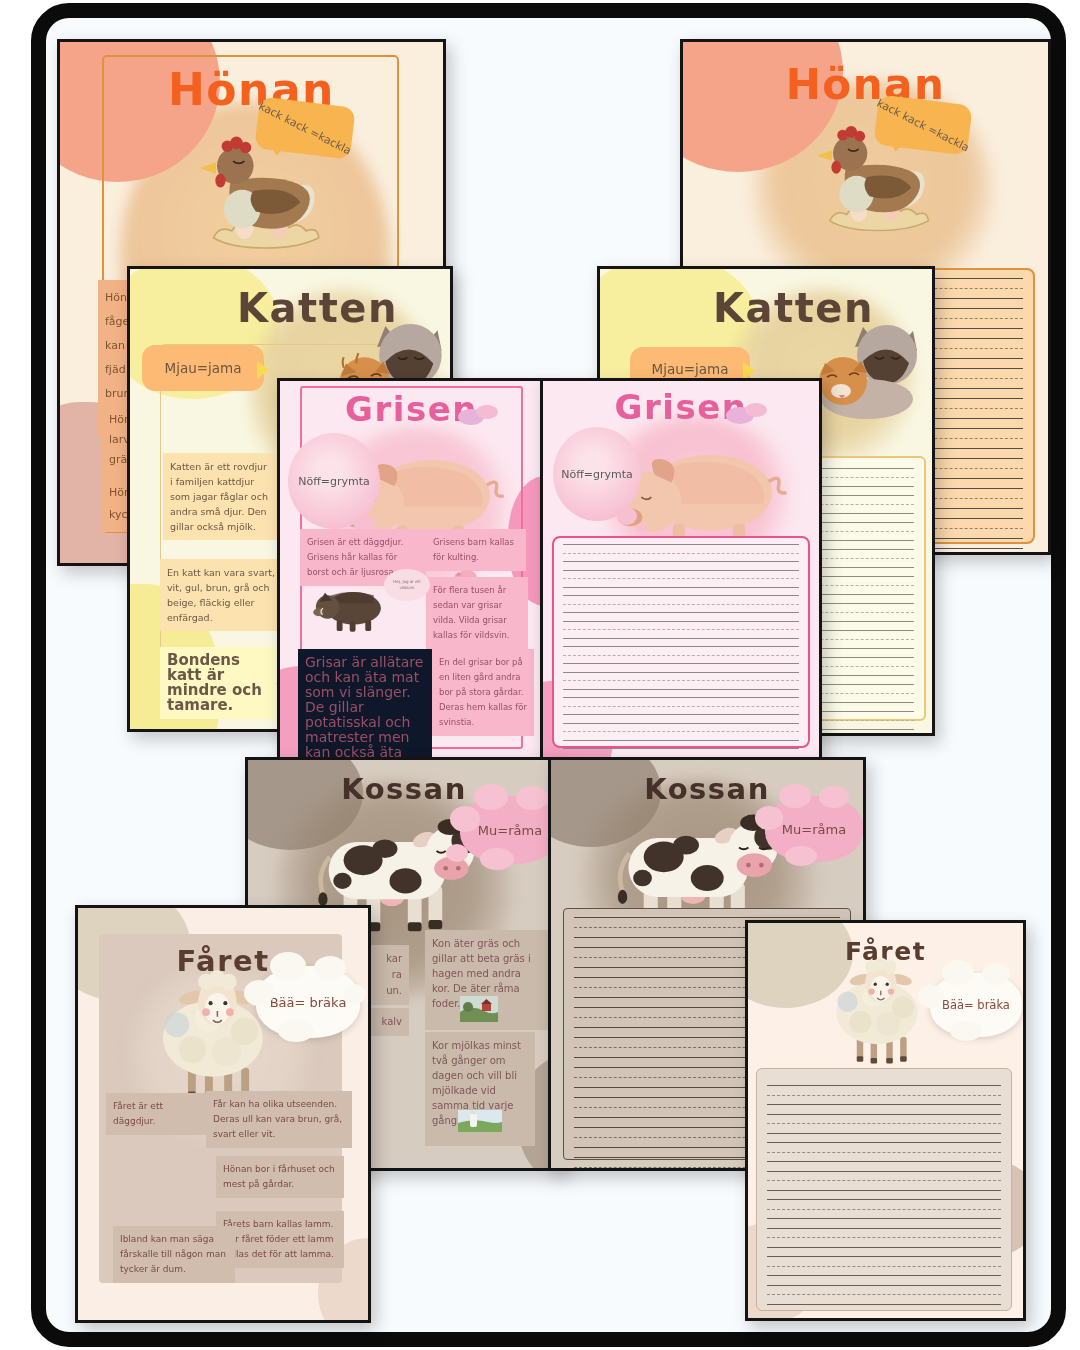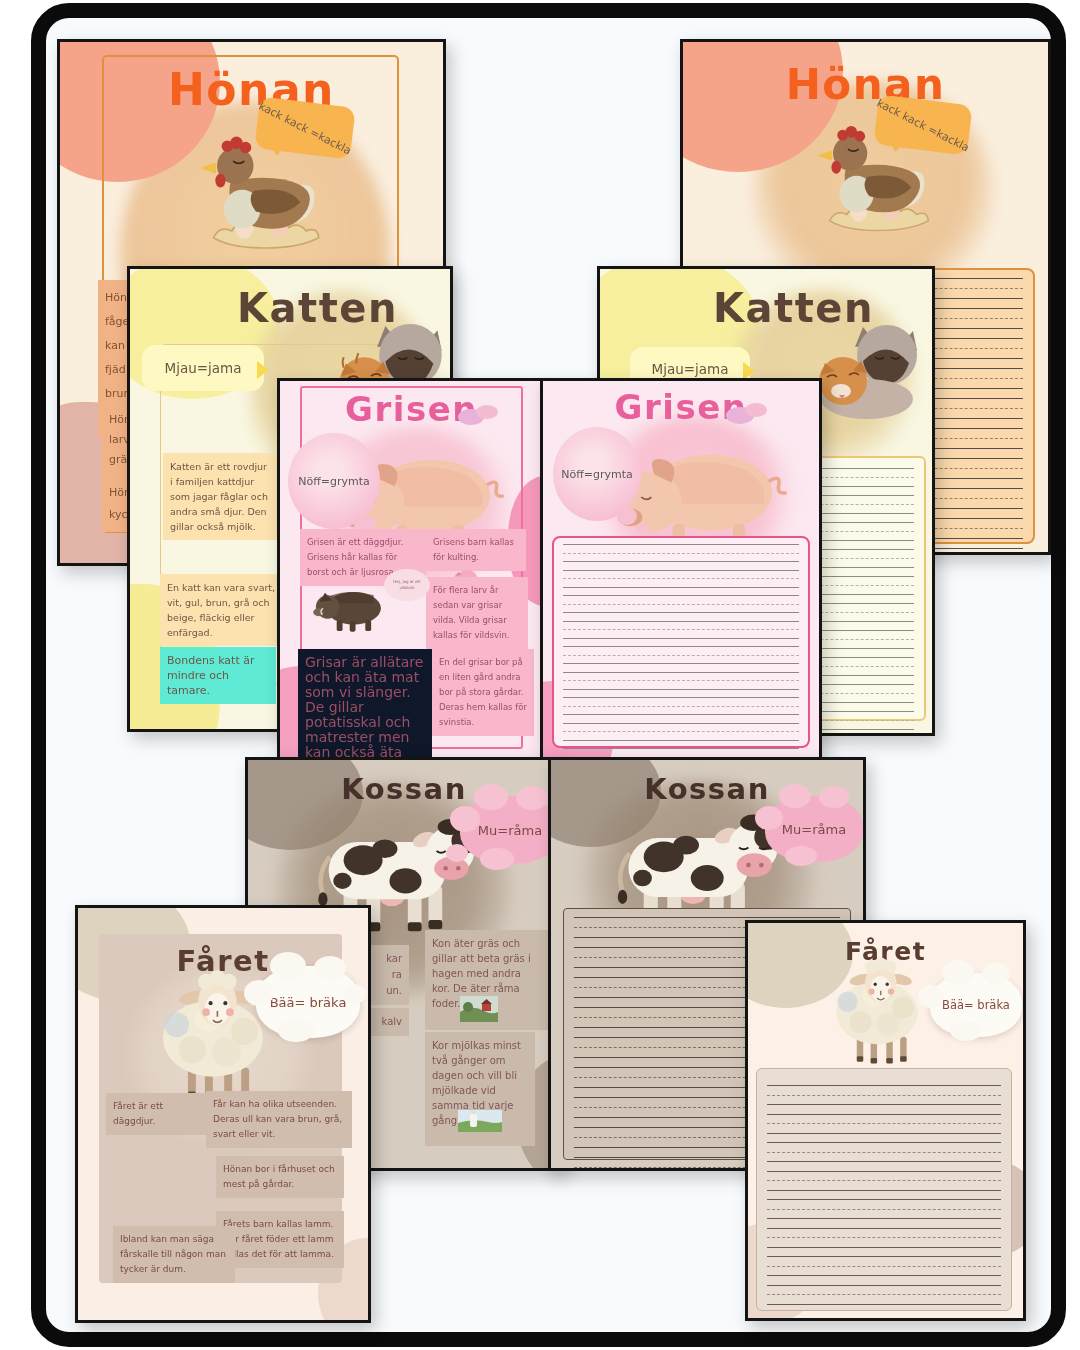--- a/index.html
+++ b/index.html
@@ -13,21 +13,21 @@
   .wash{position:absolute;border-radius:48%;filter:blur(7px);}
   .inner-frame{position:absolute;border:2.5px solid;border-radius:5px;}
   .ptitle{position:absolute;width:100%;text-align:center;font-weight:bold;letter-spacing:1.5px;}
   .tblock{position:absolute;padding:6px 7px;font-size:9.5px;line-height:15px;white-space:pre-line;}
   .illu{position:absolute;}
   .speech{position:absolute;display:flex;align-items:center;justify-content:center;}
   .speech.rect{border-radius:13px;}
   .hb{background:#f8b44e;transform:rotate(7deg);}
   .hb::after{content:"";position:absolute;left:14px;bottom:-14px;border:9px solid transparent;border-top:12px solid #f8b44e;}
   .hb span{transform:rotate(20deg);font-size:11px;color:#6d5b4c;white-space:nowrap;}
-  .kb{background:#fef9c3;}
+  .kb{background:#fdba74;}
   .kb::after{content:"";position:absolute;right:-14px;top:34%;border:9px solid transparent;border-left:12px solid #f9d94e;}
   .kb span{font-size:13.5px;color:#6b5644;}
   .cloud{position:absolute;display:flex;align-items:center;justify-content:center;border-radius:50%;}
   .puff{position:absolute;border-radius:50%;}
   .lines{position:absolute;}
   .lgrp{margin-bottom:var(--gap,0px);}
   .wl{height:var(--lh,9px);border-top:1.4px solid var(--sld,#555);}
   .wl.dsh{border-top:1.2px dashed var(--dsh,#999);}
   .frag{background:none;}
 </style>
@@ -169,22 +169,22 @@
     <polygon points="56,42 48,52 62,54" fill="#c27a38"></polygon>
     <path d="M22 58 q6 -4 10 0 M44 56 q6 -4 10 0" stroke="#6b3f1e" fill="none" stroke-width="1.6"></path>
     <ellipse cx="36" cy="72" rx="10" ry="7" fill="#f2e3d2"></ellipse>
     <path d="M34 76 q3 6 6 0" fill="#d97f8a"></path>
     <path d="M18 48 q-2 -6 0 -10 M30 44 q0 -6 2 -10" stroke="#b06f30" fill="none" stroke-width="2"></path>
   </svg>
   <div class="speech rect kb" style="left:12px;top:76px;width:122px;height:46px;">
     <span>Mjau=jama</span>
   </div>
   <div class="tblock" style="left:33px;top:184px;width:102px;background:#fbe2ae;color:#6d5847;font-size:9.5px;line-height:15px;">Katten är ett rovdjur i familjen kattdjur som jagar fåglar och andra små djur. Den gillar också mjölk.</div>
-  <div class="tblock" style="left:30px;top:305px;width:112px;background:#fbe2ae;color:#6d5847;font-size:9.5px;line-height:15px;">En katt kan vara svart, vit, gul, brun, grå och beige, fläckig eller enfärgad.</div>
-  <div class="tblock" style="left:30px;top:378px;width:102px;background:#5eead4;color:#6d5847;font-size:11px;line-height:15px;">Bondens katt är mindre och tamare.</div>
+  <div class="tblock" style="left:30px;top:290px;width:112px;background:#fbe2ae;color:#6d5847;font-size:9.5px;line-height:15px;">En katt kan vara svart, vit, gul, brun, grå och beige, fläckig eller enfärgad.</div>
+  <div class="tblock" style="left:30px;top:378px;width:102px;background:#fef9c3;color:#6d5847;font-size:15px;line-height:15px;font-weight:bold;">Bondens katt är mindre och tamare.</div>
 </div>
 
 <div class="page" style="left:597px;top:266px;width:332px;height:464px;z-index:2;background:#f9f7e2;">
   <div class="blob" style="left:-25px;top:-15px;width:185px;height:150px;background:#f7ef9e;"></div>
   <div class="wash" style="left:130px;top:20px;width:185px;height:180px;background:radial-gradient(circle at 50% 45%,#ead7a4 0%,#e7d3a0 50%,rgba(234,215,164,0) 78%);"></div>
   <div class="ptitle" style="top:16px;font-size:40px;color:#5c4537;padding-left:55px;width:calc(100% - 55px);">Katten</div>
   <svg class="illu" style="left:205px;top:42px;width:120px;height:126px;" viewBox="0 0 120 110">
     <polygon points="58,8 72,26 50,28" fill="#8f7f73"></polygon>
     <polygon points="108,12 94,28 112,32" fill="#8f7f73"></polygon>
     <circle cx="82" cy="36" r="30" fill="#b6a89e"></circle>
@@ -288,21 +288,21 @@
   <div class="tblock" style="left:20px;top:148px;width:112px;background:#f8b7ca;color:#9b4f66;font-size:8.5px;line-height:15px;">Grisen är ett däggdjur. Grisens hår kallas för borst och är ljusrosa.</div>
   <div class="tblock" style="left:146px;top:148px;width:86px;background:#f8b7ca;color:#9b4f66;font-size:8.5px;line-height:15px;">Grisens barn kallas för kulting.</div>
   <svg class="illu" style="left:172px;top:186px;width:28px;height:22px;" viewBox="0 0 28 22">
     <ellipse cx="15" cy="11" rx="10" ry="8" fill="#f3aebe"></ellipse>
     <circle cx="7" cy="11" r="5" fill="#f3aebe"></circle>
     <ellipse cx="4" cy="13" rx="2.4" ry="1.8" fill="#e08ba0"></ellipse>
     <polygon points="6,5 10,8 4,9" fill="#e08ba0"></polygon>
     <rect x="11" y="17" width="3" height="5" rx="1" fill="#e795a8"></rect>
     <rect x="19" y="17" width="3" height="5" rx="1" fill="#e795a8"></rect>
   </svg>
-  <div class="tblock" style="left:146px;top:196px;width:88px;background:#f8b7ca;color:#9b4f66;font-size:8.5px;line-height:15px;">För flera larv år sedan var grisar vilda. Vilda grisar kallas för vildsvin.</div>
+  <div class="tblock" style="left:146px;top:196px;width:88px;background:#f8b7ca;color:#9b4f66;font-size:8.5px;line-height:15px;">För flera tusen år sedan var grisar vilda. Vilda grisar kallas för vildsvin.</div>
   <svg class="illu" style="left:32px;top:198px;width:78px;height:58px;" viewBox="0 0 120 75">
     <ellipse cx="64" cy="38" rx="42" ry="25" fill="#5a4638"></ellipse>
     <path d="M30 18 Q60 8 95 18 L95 30 L30 30 Z" fill="#4a382c" opacity="0.7"></path>
     <circle cx="24" cy="36" r="18" fill="#63503f"></circle>
     <polygon points="20,14 31,26 12,28" fill="#4a382c"></polygon>
     <ellipse cx="10" cy="44" rx="8" ry="6" fill="#7a6452"></ellipse>
     <path d="M16 48 q-5 -6 1 -10" stroke="#e8e0d0" stroke-width="2" fill="none"></path>
     <rect x="38" y="56" width="9" height="17" rx="3" fill="#4f3d30"></rect>
     <rect x="58" y="58" width="9" height="16" rx="3" fill="#4f3d30"></rect>
     <rect x="82" y="56" width="9" height="17" rx="3" fill="#4f3d30"></rect>

